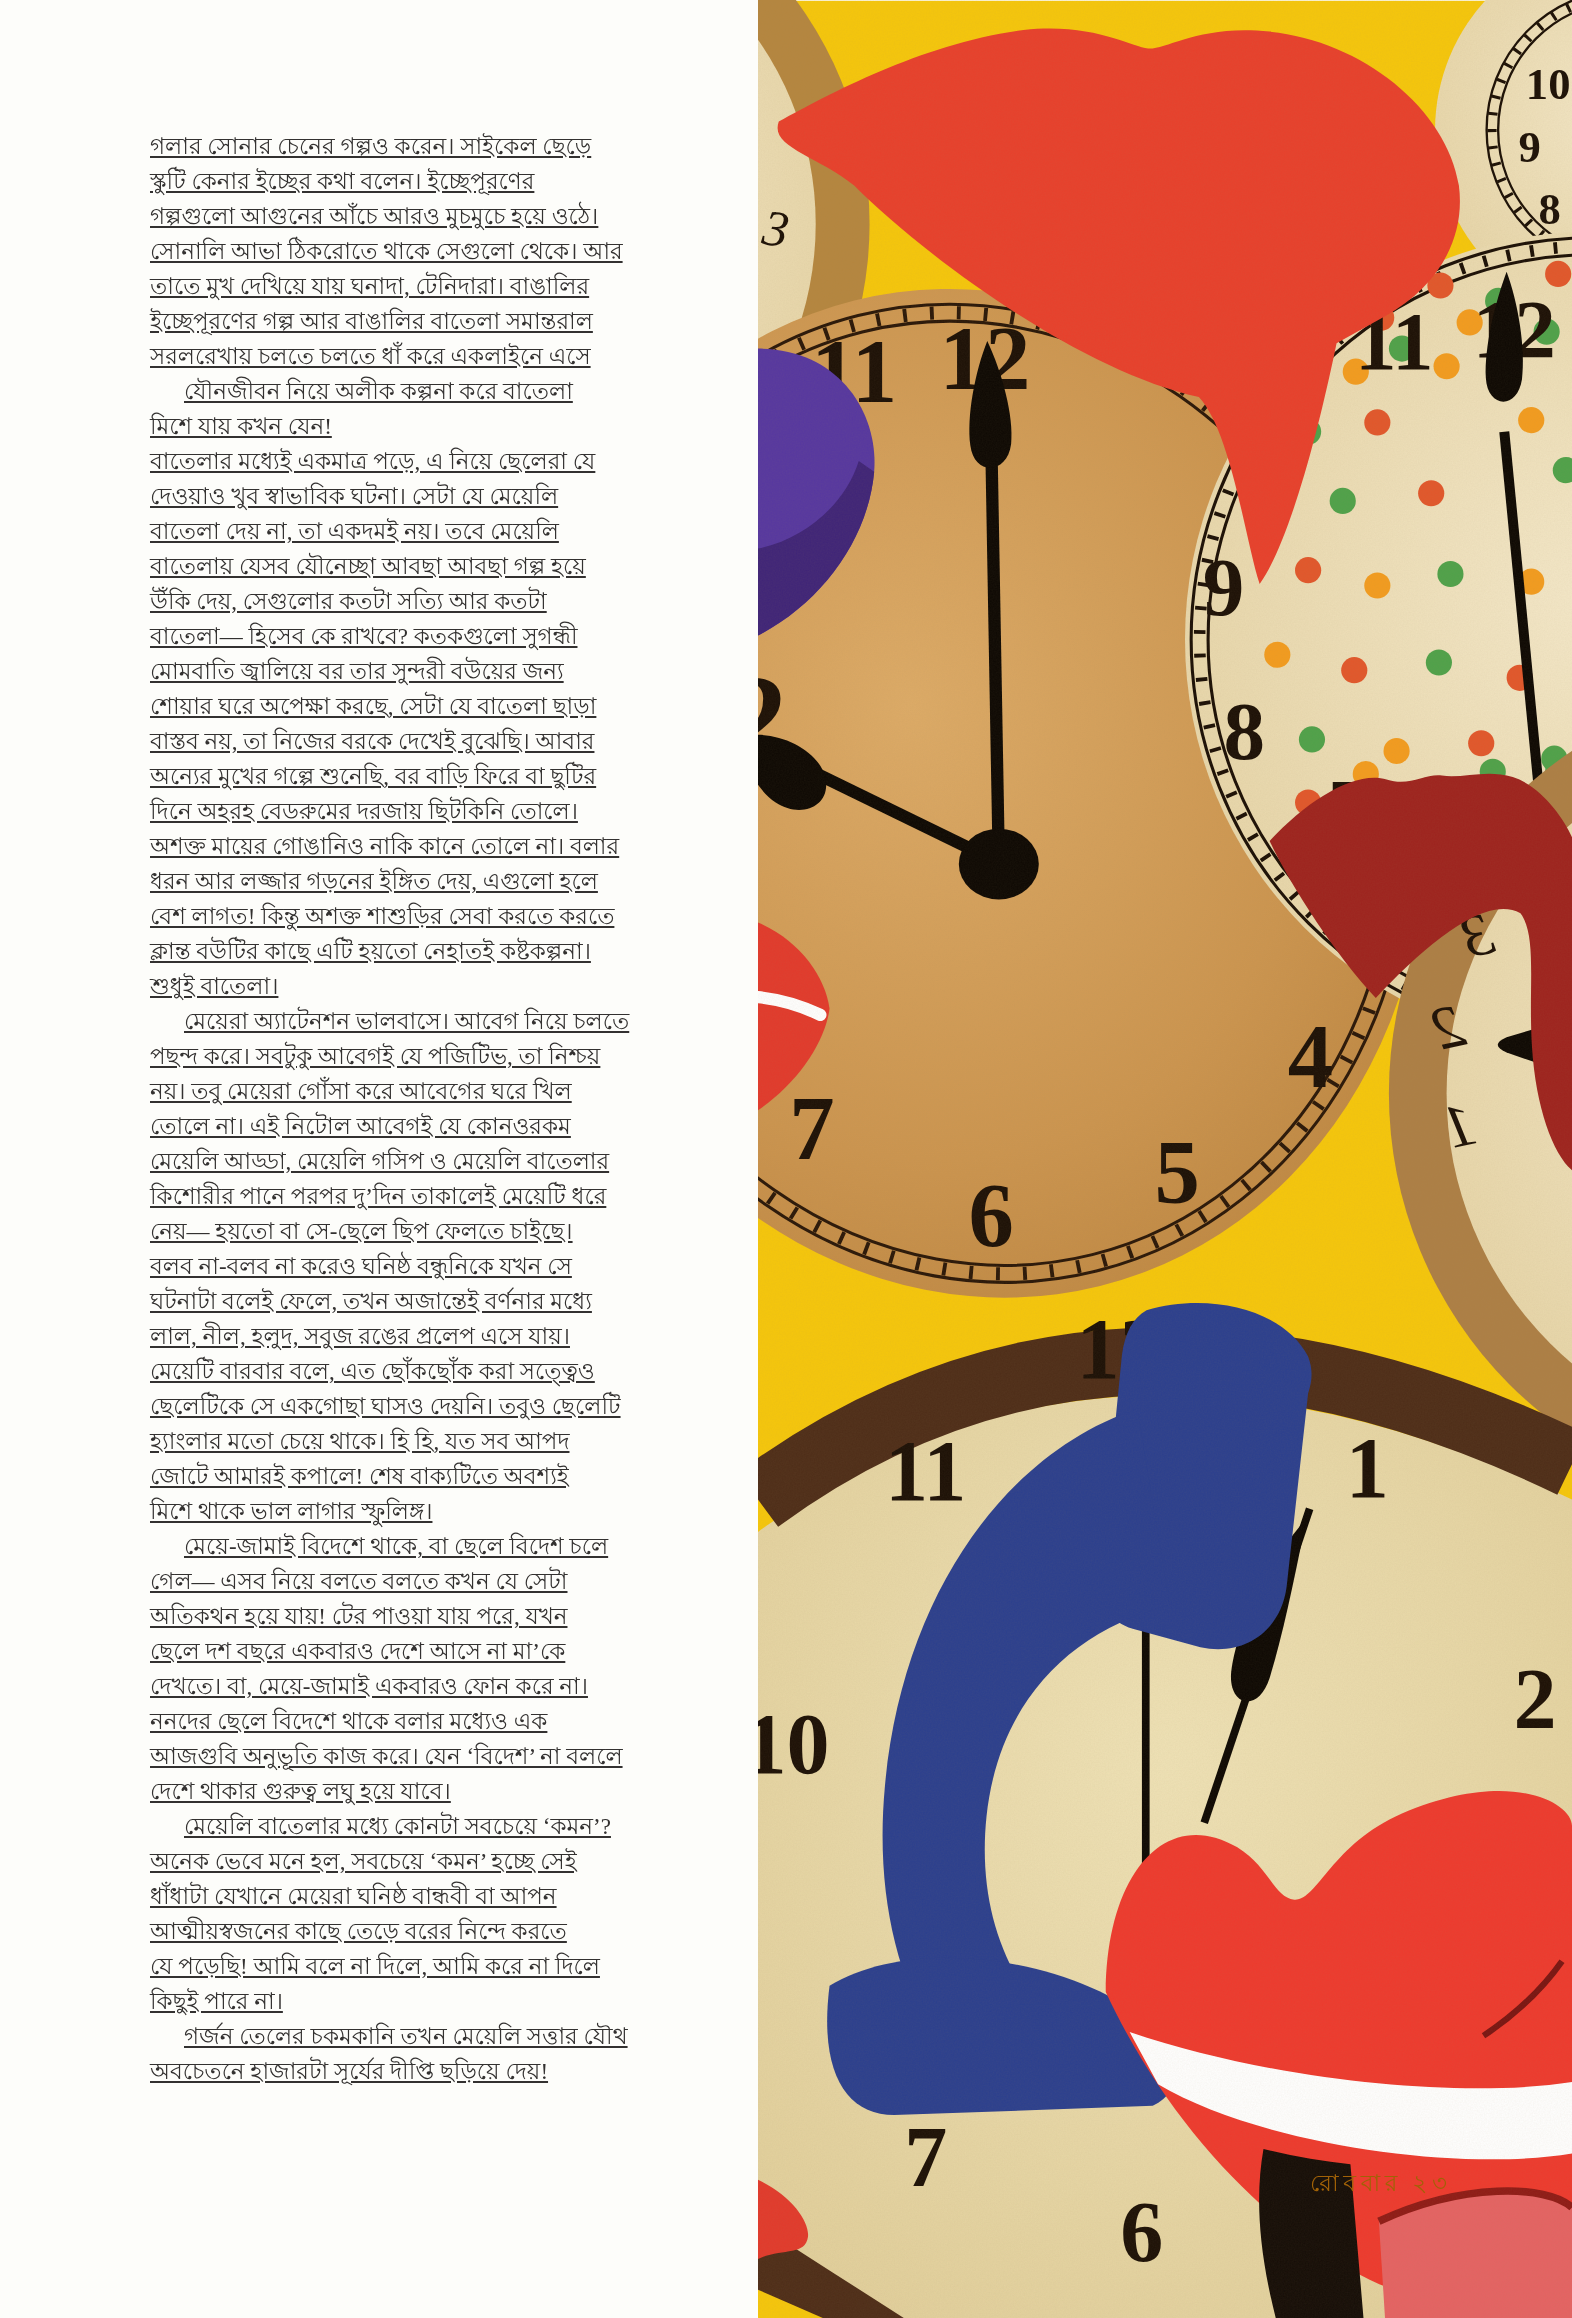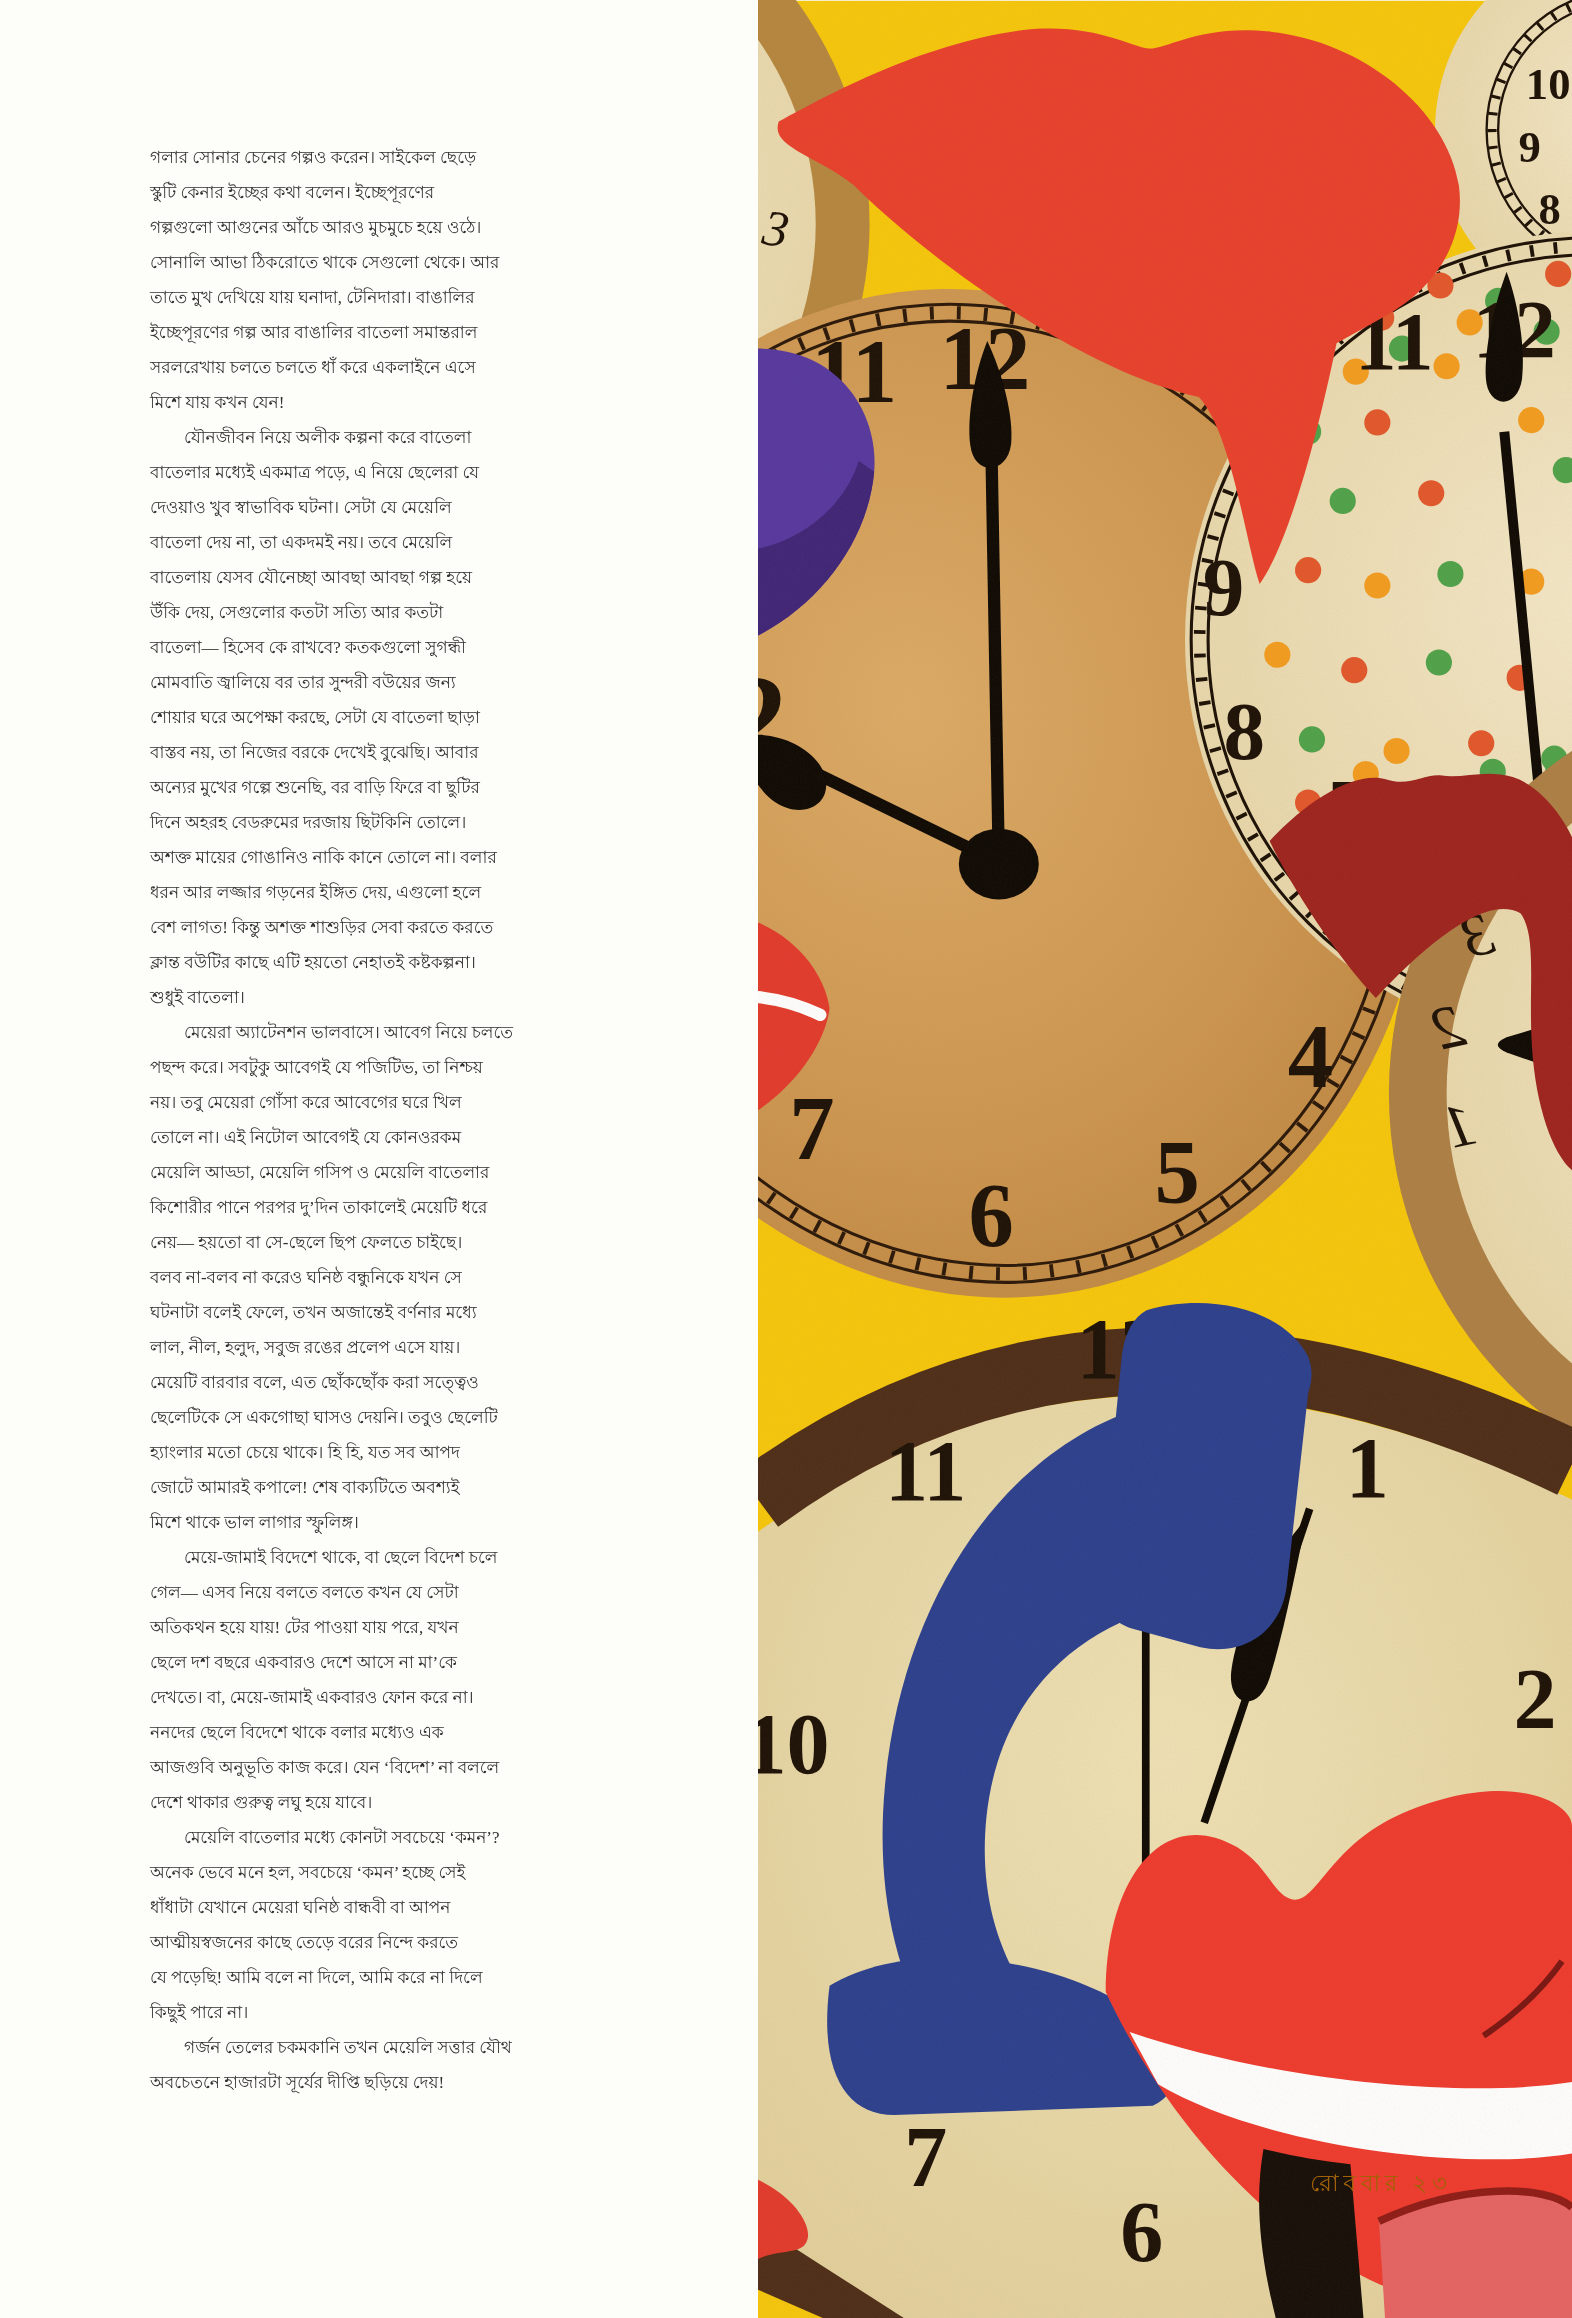--- a/index.html
+++ b/index.html
@@ -1,42 +1,42 @@
 <!DOCTYPE html>
 <html style="font-size:12.3px"><head>
 <meta charset="utf-8">
 <style>
   html,body{margin:0;padding:0;}
   body{width:1573px;height:2319px;position:relative;background:#fdfdfa;
        font-family:"Liberation Serif","DejaVu Serif",serif;}
   .page{position:absolute;inset:0;overflow:hidden;}
-  .text-column{position:absolute;left:150px;top:140px;width:539px;
-       font-size:17px;line-height:35px;color:#333130;}
+  .text-column{position:absolute;left:150px;top:129px;width:539px;
+       font-size:23px;line-height:35px;color:#333130;text-decoration:underline;}
   .text-column .line{white-space:nowrap;height:35px;}
   .text-column .line.indent{padding-left:34px;}
   .illustration{position:absolute;left:758px;top:0;width:814px;height:2319px;}
   .footer{position:absolute;left:1310px;top:2165px;font-size:23px;color:#a16207;
        letter-spacing:4.6px;}
   svg text{font-family:"Liberation Serif","DejaVu Serif",serif;fill:#1c1006;}
 </style>
 </head>
 <body>
 
 <div class="page">
 
   <div class="text-column">
     <div class="line">গলার সোনার চেনের গল্পও করেন। সাইকেল ছেড়ে</div>
     <div class="line">স্কুটি কেনার ইচ্ছের কথা বলেন। ইচ্ছেপূরণের</div>
     <div class="line">গল্পগুলো আগুনের আঁচে আরও মুচমুচে হয়ে ওঠে।</div>
     <div class="line">সোনালি আভা ঠিকরোতে থাকে সেগুলো থেকে। আর</div>
     <div class="line">তাতে মুখ দেখিয়ে যায় ঘনাদা, টেনিদারা। বাঙালির</div>
     <div class="line">ইচ্ছেপূরণের গল্প আর বাঙালির বাতেলা সমান্তরাল</div>
     <div class="line">সরলরেখায় চলতে চলতে ধাঁ করে একলাইনে এসে</div>
+    <div class="line indent">যৌনজীবন নিয়ে অলীক কল্পনা করে বাতেলা</div>
     <div class="line">মিশে যায় কখন যেন!</div>
-    <div class="line indent">যৌনজীবন নিয়ে অলীক কল্পনা করে বাতেলা</div>
     <div class="line">বাতেলার মধ্যেই একমাত্র পড়ে, এ নিয়ে ছেলেরা যে</div>
     <div class="line">দেওয়াও খুব স্বাভাবিক ঘটনা। সেটা যে মেয়েলি</div>
     <div class="line">বাতেলা দেয় না, তা একদমই নয়। তবে মেয়েলি</div>
     <div class="line">বাতেলায় যেসব যৌনেচ্ছা আবছা আবছা গল্প হয়ে</div>
     <div class="line">উঁকি দেয়, সেগুলোর কতটা সত্যি আর কতটা</div>
     <div class="line">বাতেলা— হিসেব কে রাখবে? কতকগুলো সুগন্ধী</div>
     <div class="line">মোমবাতি জ্বালিয়ে বর তার সুন্দরী বউয়ের জন্য</div>
     <div class="line">শোয়ার ঘরে অপেক্ষা করছে, সেটা যে বাতেলা ছাড়া</div>
     <div class="line">বাস্তব নয়, তা নিজের বরকে দেখেই বুঝেছি। আবার</div>
     <div class="line">অন্যের মুখের গল্পে শুনেছি, বর বাড়ি ফিরে বা ছুটির</div>

